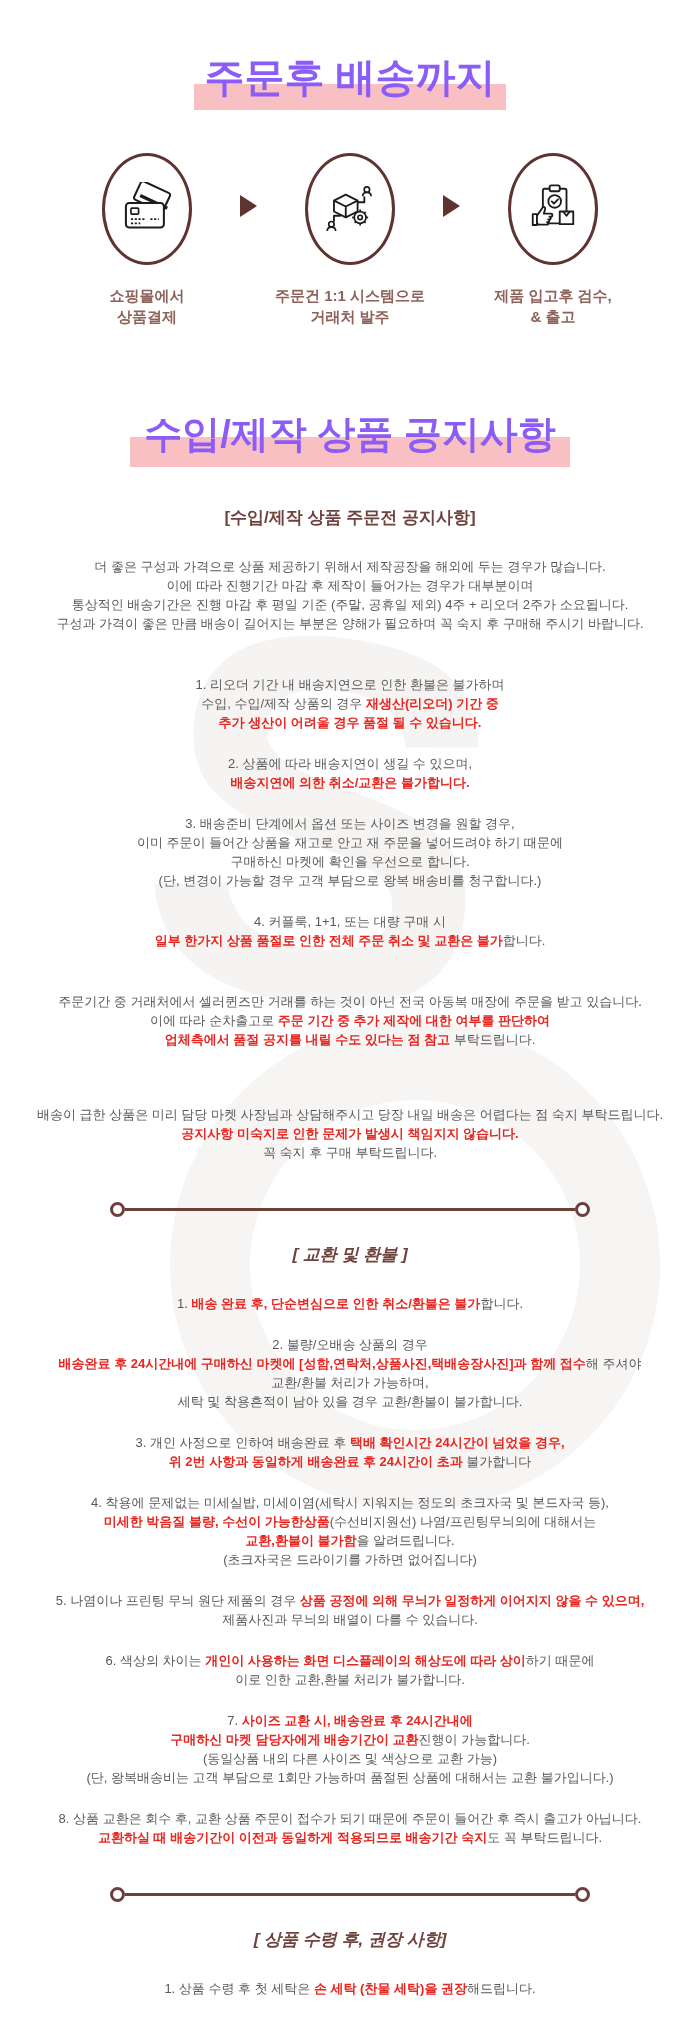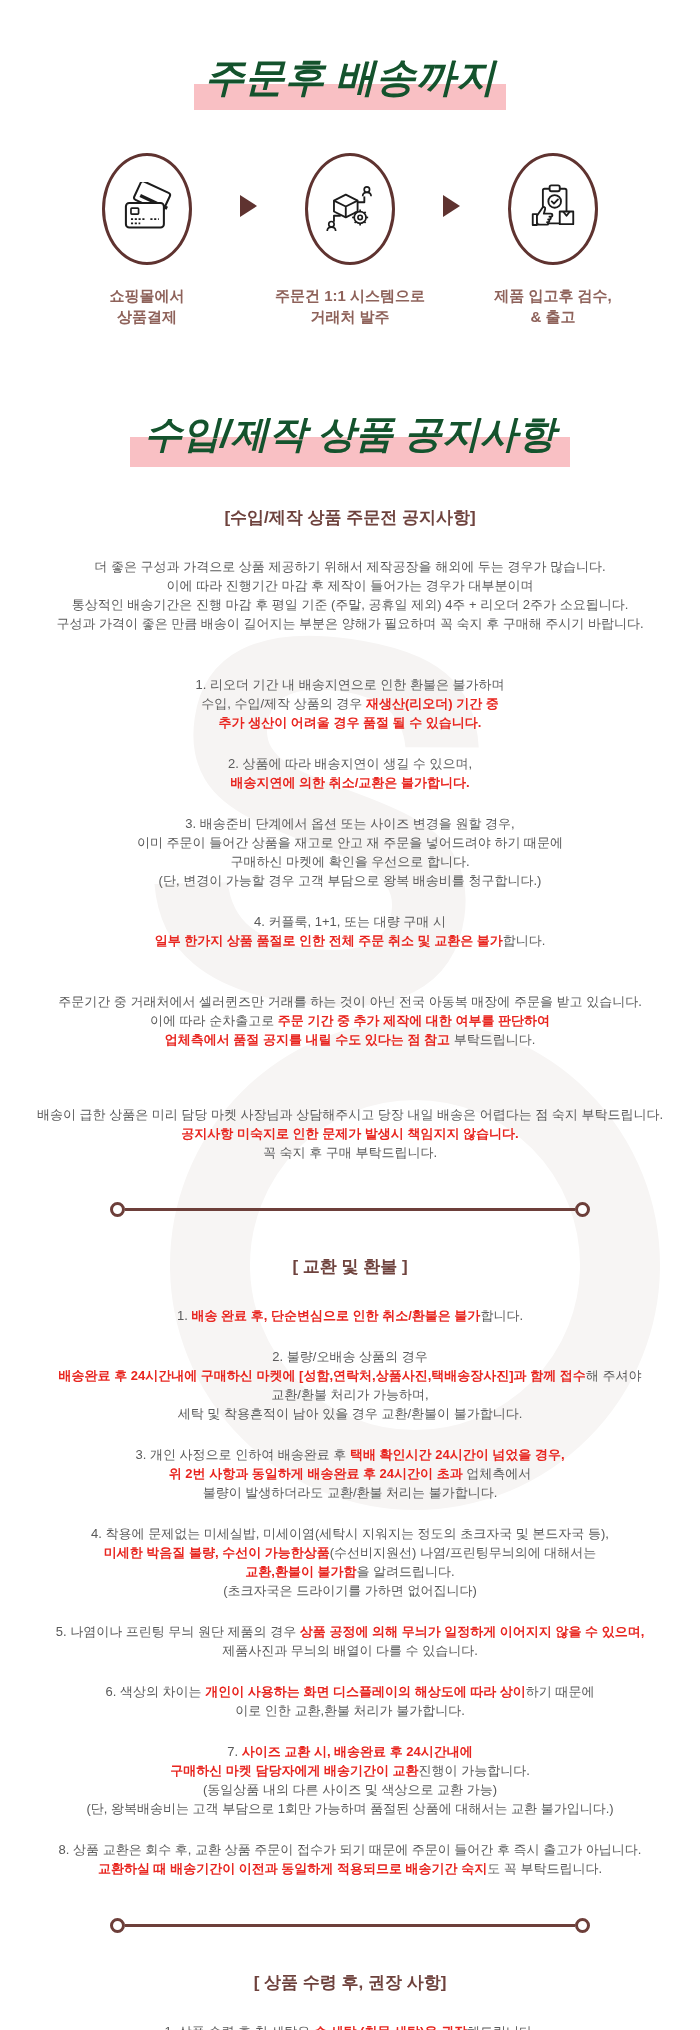--- a/index.html
+++ b/index.html
@@ -13,21 +13,21 @@
   .wm-ring{position:absolute;top:1020px;left:170px;width:330px;height:330px;
     border:80px solid #f7f5f4;border-radius:50%;z-index:0;}
   .content{position:relative;z-index:1;}
 
   
   .title-wrap{text-align:center;}
   .t1{padding-top:50px;}
   .t2{padding-top:0;margin-top:82px;}
   .title-inner{position:relative;display:inline-block;}
   .title-text{position:relative;z-index:1;font-size:40px;font-weight:800;
-    color:#14532d;letter-spacing:0px;font-style:italic;}
+    color:#8b5cf6;letter-spacing:0px;}
   .t2 .title-text{font-size:38px;text-align:center;}
   .pink-bar{position:absolute;left:-10px;right:-10px;bottom:-5px;height:26px;
     background:#f9c0c4;z-index:0;}
   .t2 .pink-bar{height:30px;bottom:-7px;left:-14px;right:-14px;}
 
   
   .flow{display:flex;justify-content:center;align-items:flex-start;margin-top:48px;}
   .flow-step{width:186px;display:flex;flex-direction:column;align-items:center;}
   .flow-circle{width:84px;height:106px;border:3px solid #5f3330;border-radius:50%;
     background:#fff;display:flex;align-items:center;justify-content:center;}
@@ -43,21 +43,21 @@
     margin:0 10px 22px;}
   .block .n{color:#595959;font-weight:400;}
   .block .r{color:#e8251f;font-weight:800;}
   .gap-lg{margin-top:42px;}
   .gap-xl{margin-top:56px;}
 
   .divider{display:flex;align-items:center;width:480px;margin:40px auto 0;}
   .ring{width:9px;height:9px;border:3px solid #6d3f3a;border-radius:50%;
     background:#fff;flex:none;}
   .dline{flex:1;height:3px;background:#6d3f3a;}
-  .divider + .section-heading{margin-top:38px;}
+  .divider + .section-heading{margin-top:26px;font-style:italic;}
 
   svg{display:block;}
 </style>
 </head>
 <body>
 
 <div class="page">
   <div class="wm wm-s">S</div>
   <div class="wm-ring"></div>
 
@@ -214,22 +214,21 @@
           <div><span class="n">1. </span><span class="r">배송 완료 후, 단순변심으로 인한 취소/환불은 불가</span><span class="n">합니다.</span></div>
         </div>
         <div class="block">
           <div><span class="n">2. 불량/오배송 상품의 경우</span></div>
           <div><span class="r">배송완료 후 24시간내에 구매하신 마켓에 [성함,연락처,상품사진,택배송장사진]과 함께 접수</span><span class="n">해 주셔야</span></div>
           <div><span class="n">교환/환불 처리가 가능하며,</span></div>
           <div><span class="n">세탁 및 착용흔적이 남아 있을 경우 교환/환불이 불가합니다.</span></div>
         </div>
         <div class="block">
           <div><span class="n">3. 개인 사정으로 인하여 배송완료 후 </span><span class="r">택배 확인시간 24시간이 넘었을 경우,</span></div>
-          <div><span class="r">위 2번 사항과 동일하게 배송완료 후 24시간이 초과 </span><span class="n">업체측에서</span></div>
-          <div><span class="n">불량이 발생하더라도 교환/환불 처리는 불가합니다.</span></div>
+          <div><span class="r">위 2번 사항과 동일하게 배송완료 후 24시간이 초과 </span><span class="n">불가합니다</span></div>
         </div>
         <div class="block">
           <div><span class="n">4. 착용에 문제없는 미세실밥, 미세이염(세탁시 지워지는 정도의 초크자국 및 본드자국 등),</span></div>
           <div><span class="r">미세한 박음질 불량, 수선이 가능한상품</span><span class="n">(수선비지원선) 나염/프린팅무늬의에 대해서는</span></div>
           <div><span class="r">교환,환불이 불가함</span><span class="n">을 알려드립니다.</span></div>
           <div><span class="n">(초크자국은 드라이기를 가하면 없어집니다)</span></div>
         </div>
         <div class="block">
           <div><span class="n">5. 나염이나 프린팅 무늬 원단 제품의 경우 </span><span class="r">상품 공정에 의해 무늬가 일정하게 이어지지 않을 수 있으며,</span></div>
           <div><span class="n">제품사진과 무늬의 배열이 다를 수 있습니다.</span></div>

